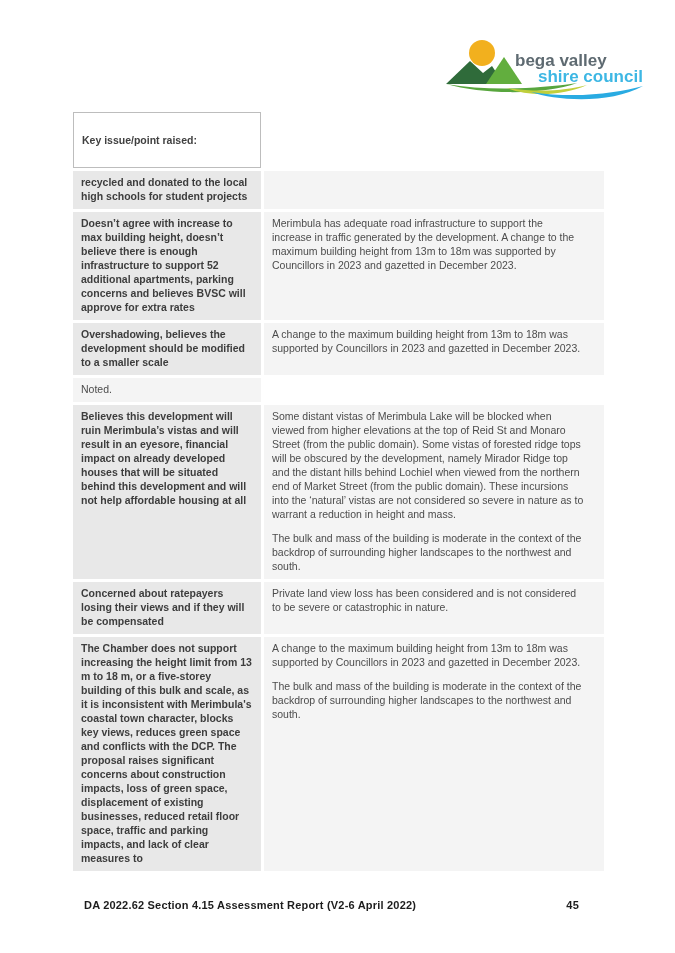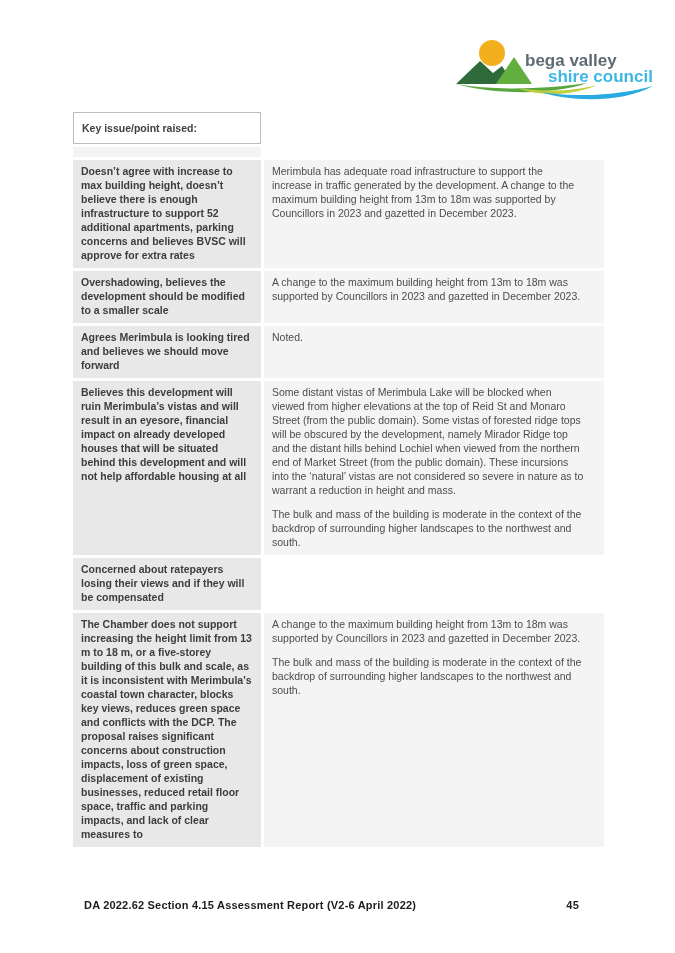--- a/index.html
+++ b/index.html
@@ -6,21 +6,21 @@
   html, body { margin: 0; padding: 0; }
   body {
     width: 675px; height: 953px;
     background: #ffffff;
     font-family: "Liberation Sans", sans-serif;
     position: relative;
     overflow: hidden;
   }
   .logo {
     position: absolute;
-    top: 36px; right: 4px;
+    top: 36px; right: 14px;
     width: 216px; height: 66px;
   }
   .logo svg { width: 100%; height: 100%; }
   .logo text {
     font-family: "Liberation Sans", sans-serif;
     font-weight: bold;
   }
   .doc-table {
     position: absolute;
     top: 112px; left: 73px;
@@ -32,21 +32,21 @@
     column-gap: 3px;
     margin-bottom: 3px;
   }
   .hcell {
     background: #ffffff;
     border: 1px solid #bdbdbd;
     font-weight: bold;
     color: #404040;
     font-size: 10.5px;
     line-height: 14px;
-    padding: 8px 8px;
+    padding: 20px 8px;
   }
   .cell {
     font-size: 10.5px;
     line-height: 14px;
     padding: 4px 8px 6px 8px;
   }
   .issue {
     background: #e8e8e8;
     font-weight: bold;
     color: #3d3d3d;
@@ -85,54 +85,57 @@
     <text x="93" y="46" font-size="17" fill="#3db7e4">shire council</text>
   </svg>
 </div>
 
 <div class="doc-table">
   <div class="trow">
     <div class="hcell">Key issue/point raised:</div>
   </div>
   <div>
   <div class="trow">
+    <div class="cell issue">recycled and donated to the local high schools for student projects</div>
     <div class="cell comments"></div>
   </div>
 
   <div class="trow">
     <div class="cell issue">Doesn’t agree with increase to max building height, doesn’t believe there is enough infrastructure to support 52 additional apartments, parking concerns and believes BVSC will approve for extra rates</div>
     <div class="cell comments">
           <p>Merimbula has adequate road infrastructure to support the increase in traffic generated by the development. A change to the maximum building height from 13m to 18m was supported by Councillors in 2023 and gazetted in December 2023.</p>
         </div>
   </div>
 
   <div class="trow">
     <div class="cell issue">Overshadowing, believes the development should be modified to a smaller scale</div>
     <div class="cell comments">
           <p>A change to the maximum building height from 13m to 18m was supported by Councillors in 2023 and gazetted in December 2023.</p>
         </div>
   </div>
 
   <div class="trow">
-    <div class="cell issue">Agrees Merimbula is looking tired and believes we should move forward</div>
     <div class="cell comments">
           <p>Noted.</p>
         </div>
   </div>
 
   <div class="trow">
     <div class="cell issue">Believes this development will ruin Merimbula’s vistas and will result in an eyesore, financial impact on already developed houses that will be situated behind this development and will not help affordable housing at all</div>
     <div class="cell comments">
           <p>Some distant vistas of Merimbula Lake will be blocked when viewed from higher elevations at the top of Reid St and Monaro Street (from the public domain). Some vistas of forested ridge tops will be obscured by the development, namely Mirador Ridge top and the distant hills behind Lochiel when viewed from the northern end of Market Street (from the public domain). These incursions into the ‘natural’ vistas are not considered so severe in nature as to warrant a reduction in height and mass.</p>
           <p>The bulk and mass of the building is moderate in the context of the backdrop of surrounding higher landscapes to the northwest and south.</p>
         </div>
   </div>
 
   <div class="trow">
     <div class="cell issue">Concerned about ratepayers losing their views and if they will be compensated</div>
+    <div class="cell comments">
+          <p>Private land view loss has been considered and is not considered to be severe or catastrophic in nature.</p>
+        </div>
   </div>
 
   <div class="trow">
     <div class="cell issue">The Chamber does not support increasing the height limit from 13 m to 18 m, or a five-storey building of this bulk and scale, as it is inconsistent with Merimbula's coastal town character, blocks key views, reduces green space and conflicts with the DCP. The proposal raises significant concerns about construction impacts, loss of green space, displacement of existing businesses, reduced retail floor space, traffic and parking impacts, and lack of clear measures to</div>
     <div class="cell comments">
           <p>A change to the maximum building height from 13m to 18m was supported by Councillors in 2023 and gazetted in December 2023.</p>
           <p>The bulk and mass of the building is moderate in the context of the backdrop of surrounding higher landscapes to the northwest and south.</p>
         </div>
   </div>
 </div>

